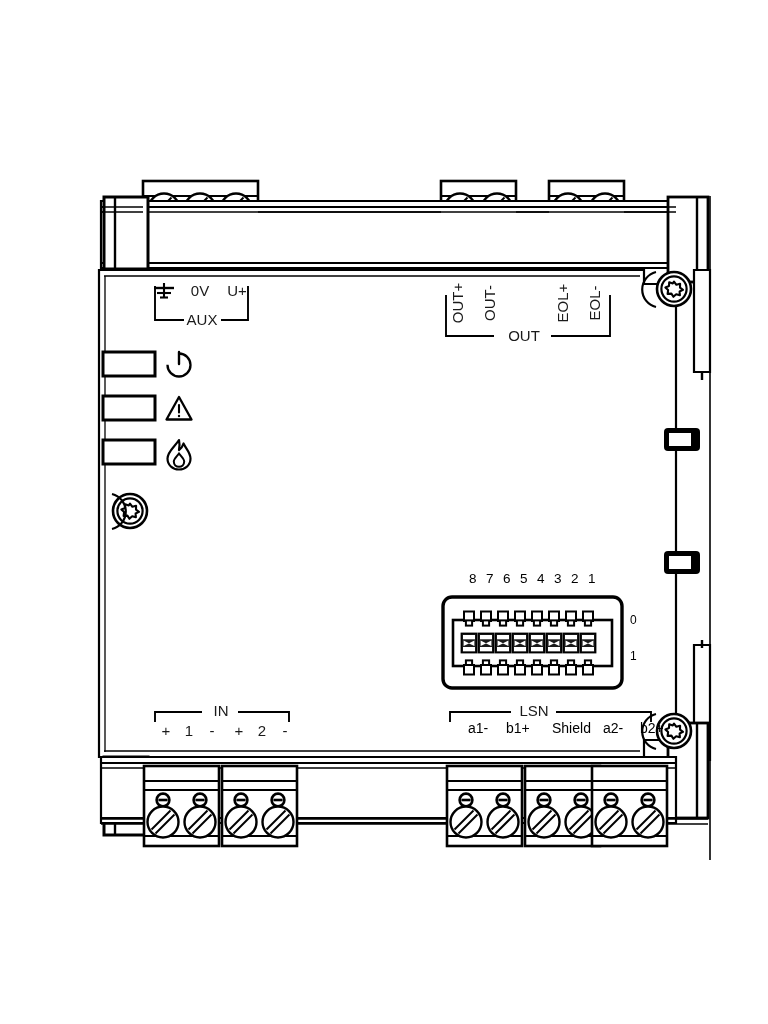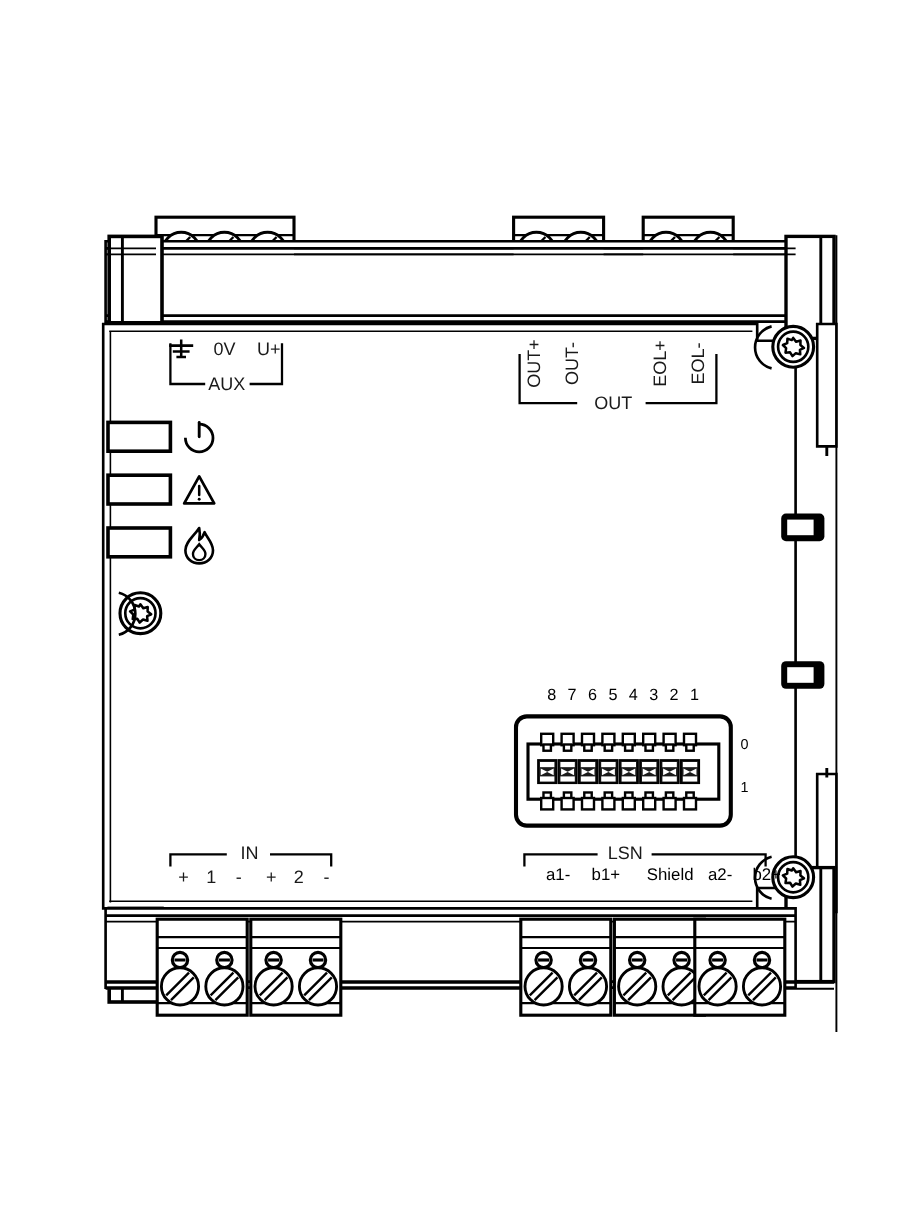--- a/index.html
+++ b/index.html
@@ -2,21 +2,21 @@
 <html><head>
 <meta charset="utf-8">
 <title>Module Faceplate Diagram</title>
 <style>
   html,body{margin:0;padding:0;background:#ffffff;}
   body{
     width:768px;height:1024px;position:relative;overflow:hidden;
     font-family:"Liberation Sans","DejaVu Sans",sans-serif;
     color:#000;
   }
-  #stage{position:absolute;left:3px;top:0;width:680px;height:1024px;}
+  #stage{position:absolute;left:16px;top:0;width:680px;height:1024px;}
   svg{display:block;}
   .lbl{
     font-family:"Liberation Sans","DejaVu Sans",sans-serif;
     fill:#1a1a1a;
     font-size:15px;
     text-anchor:middle;
     dominant-baseline:middle;
   }
   .lbl-sm{font-size:14px;}
   .lbl-dip{font-size:13.5px;}

